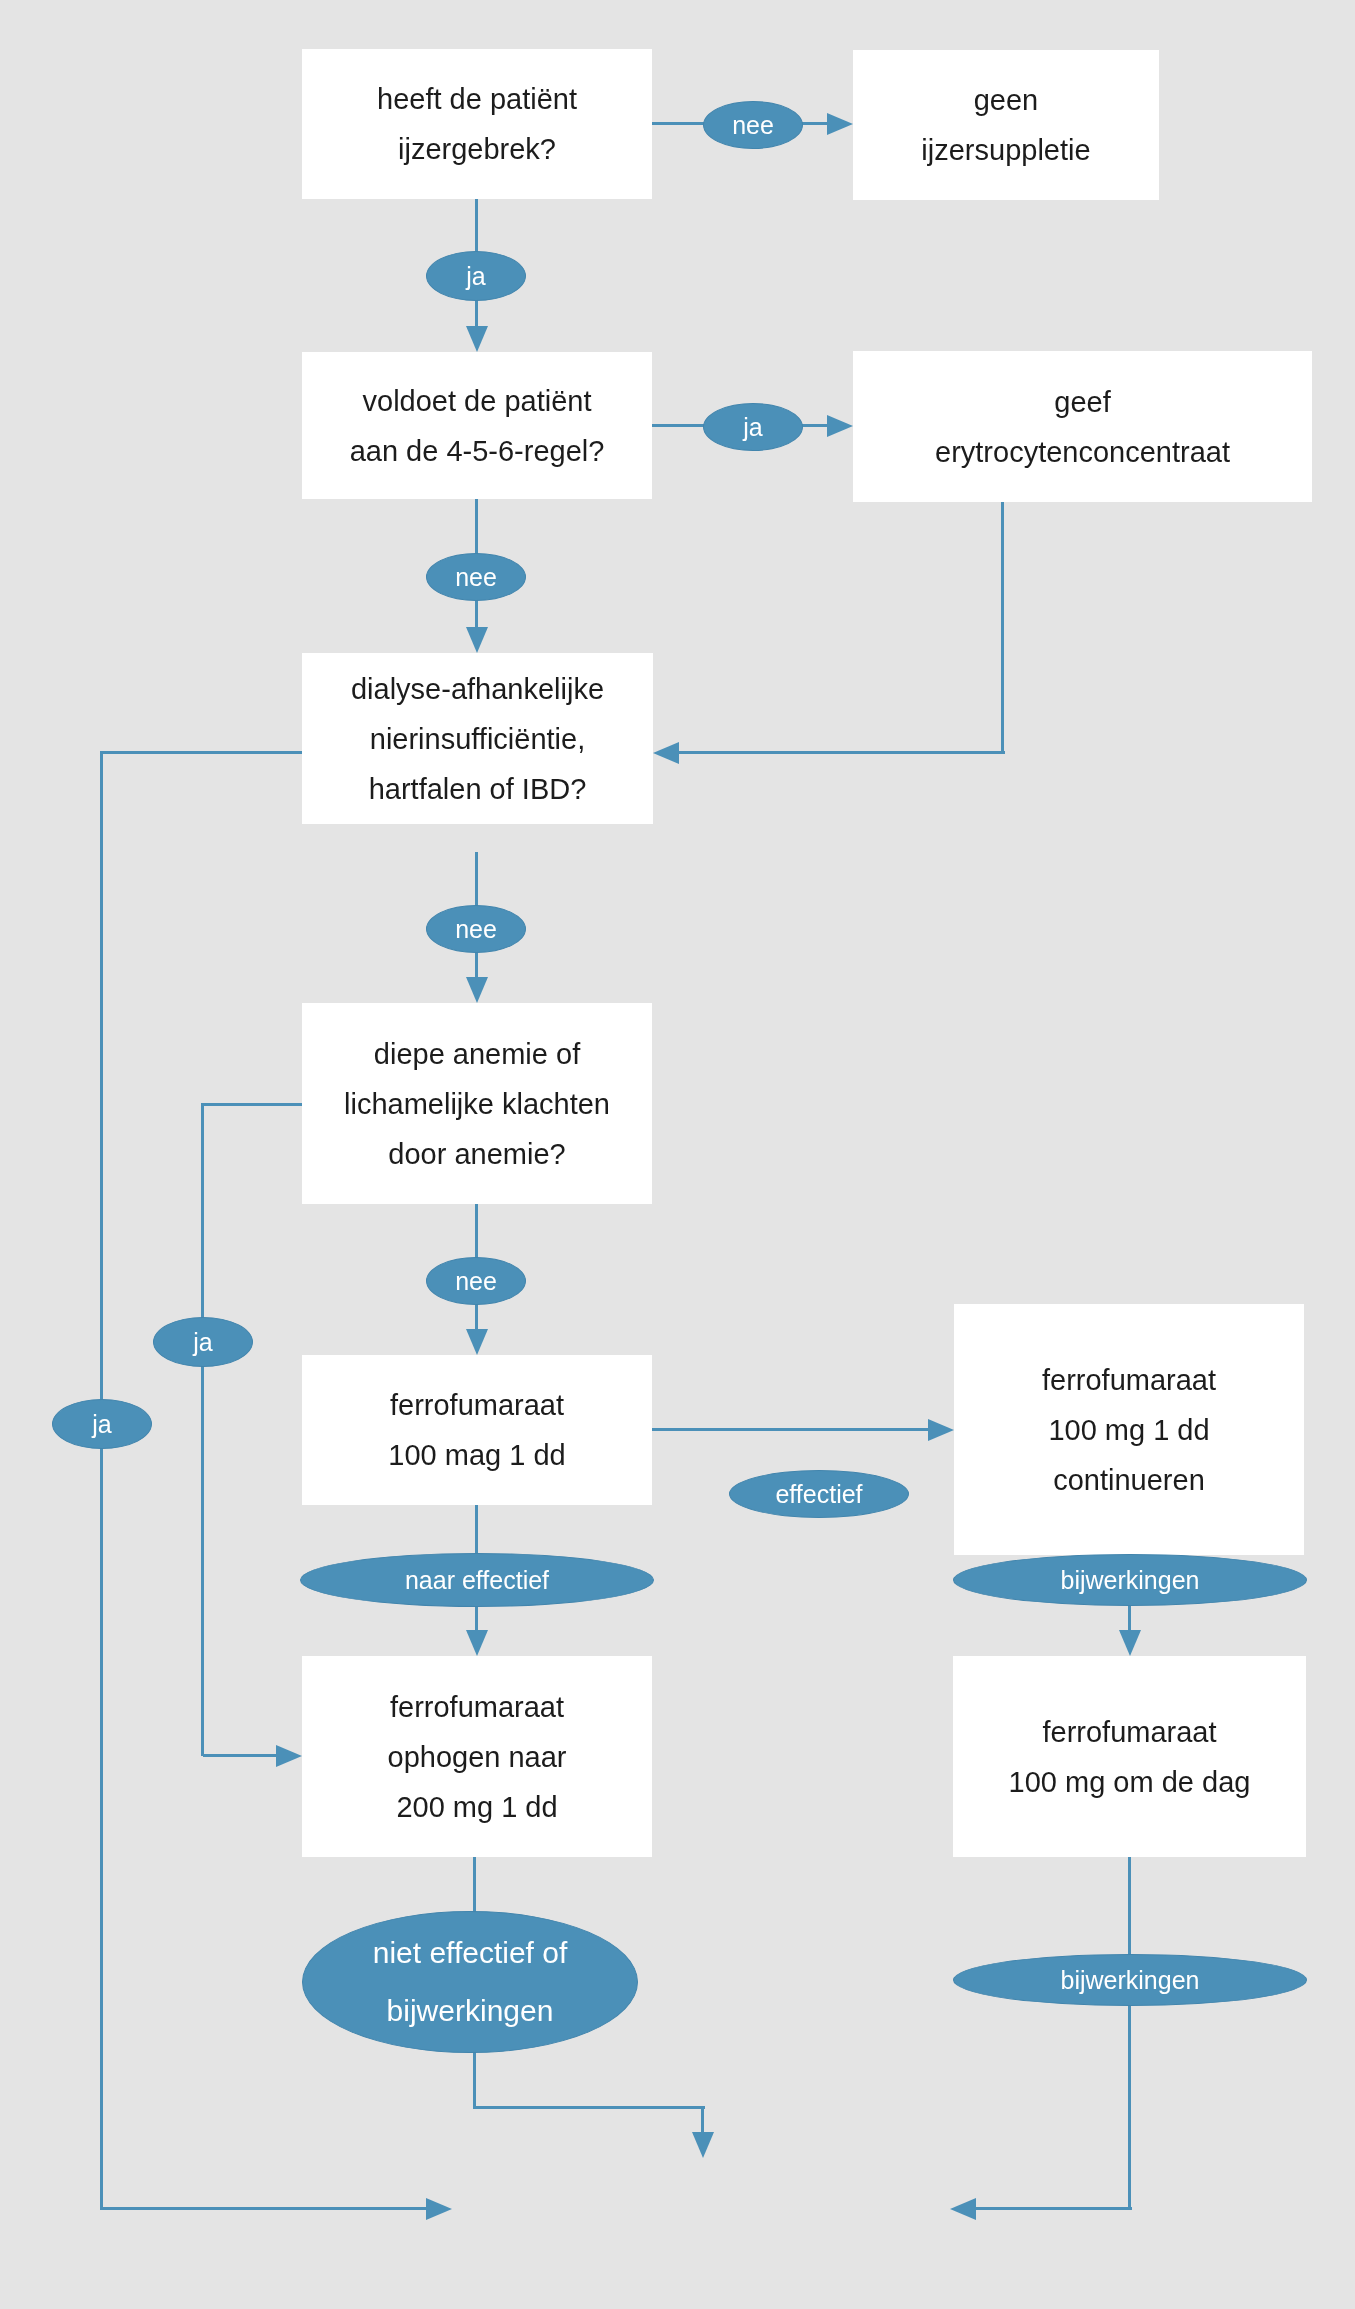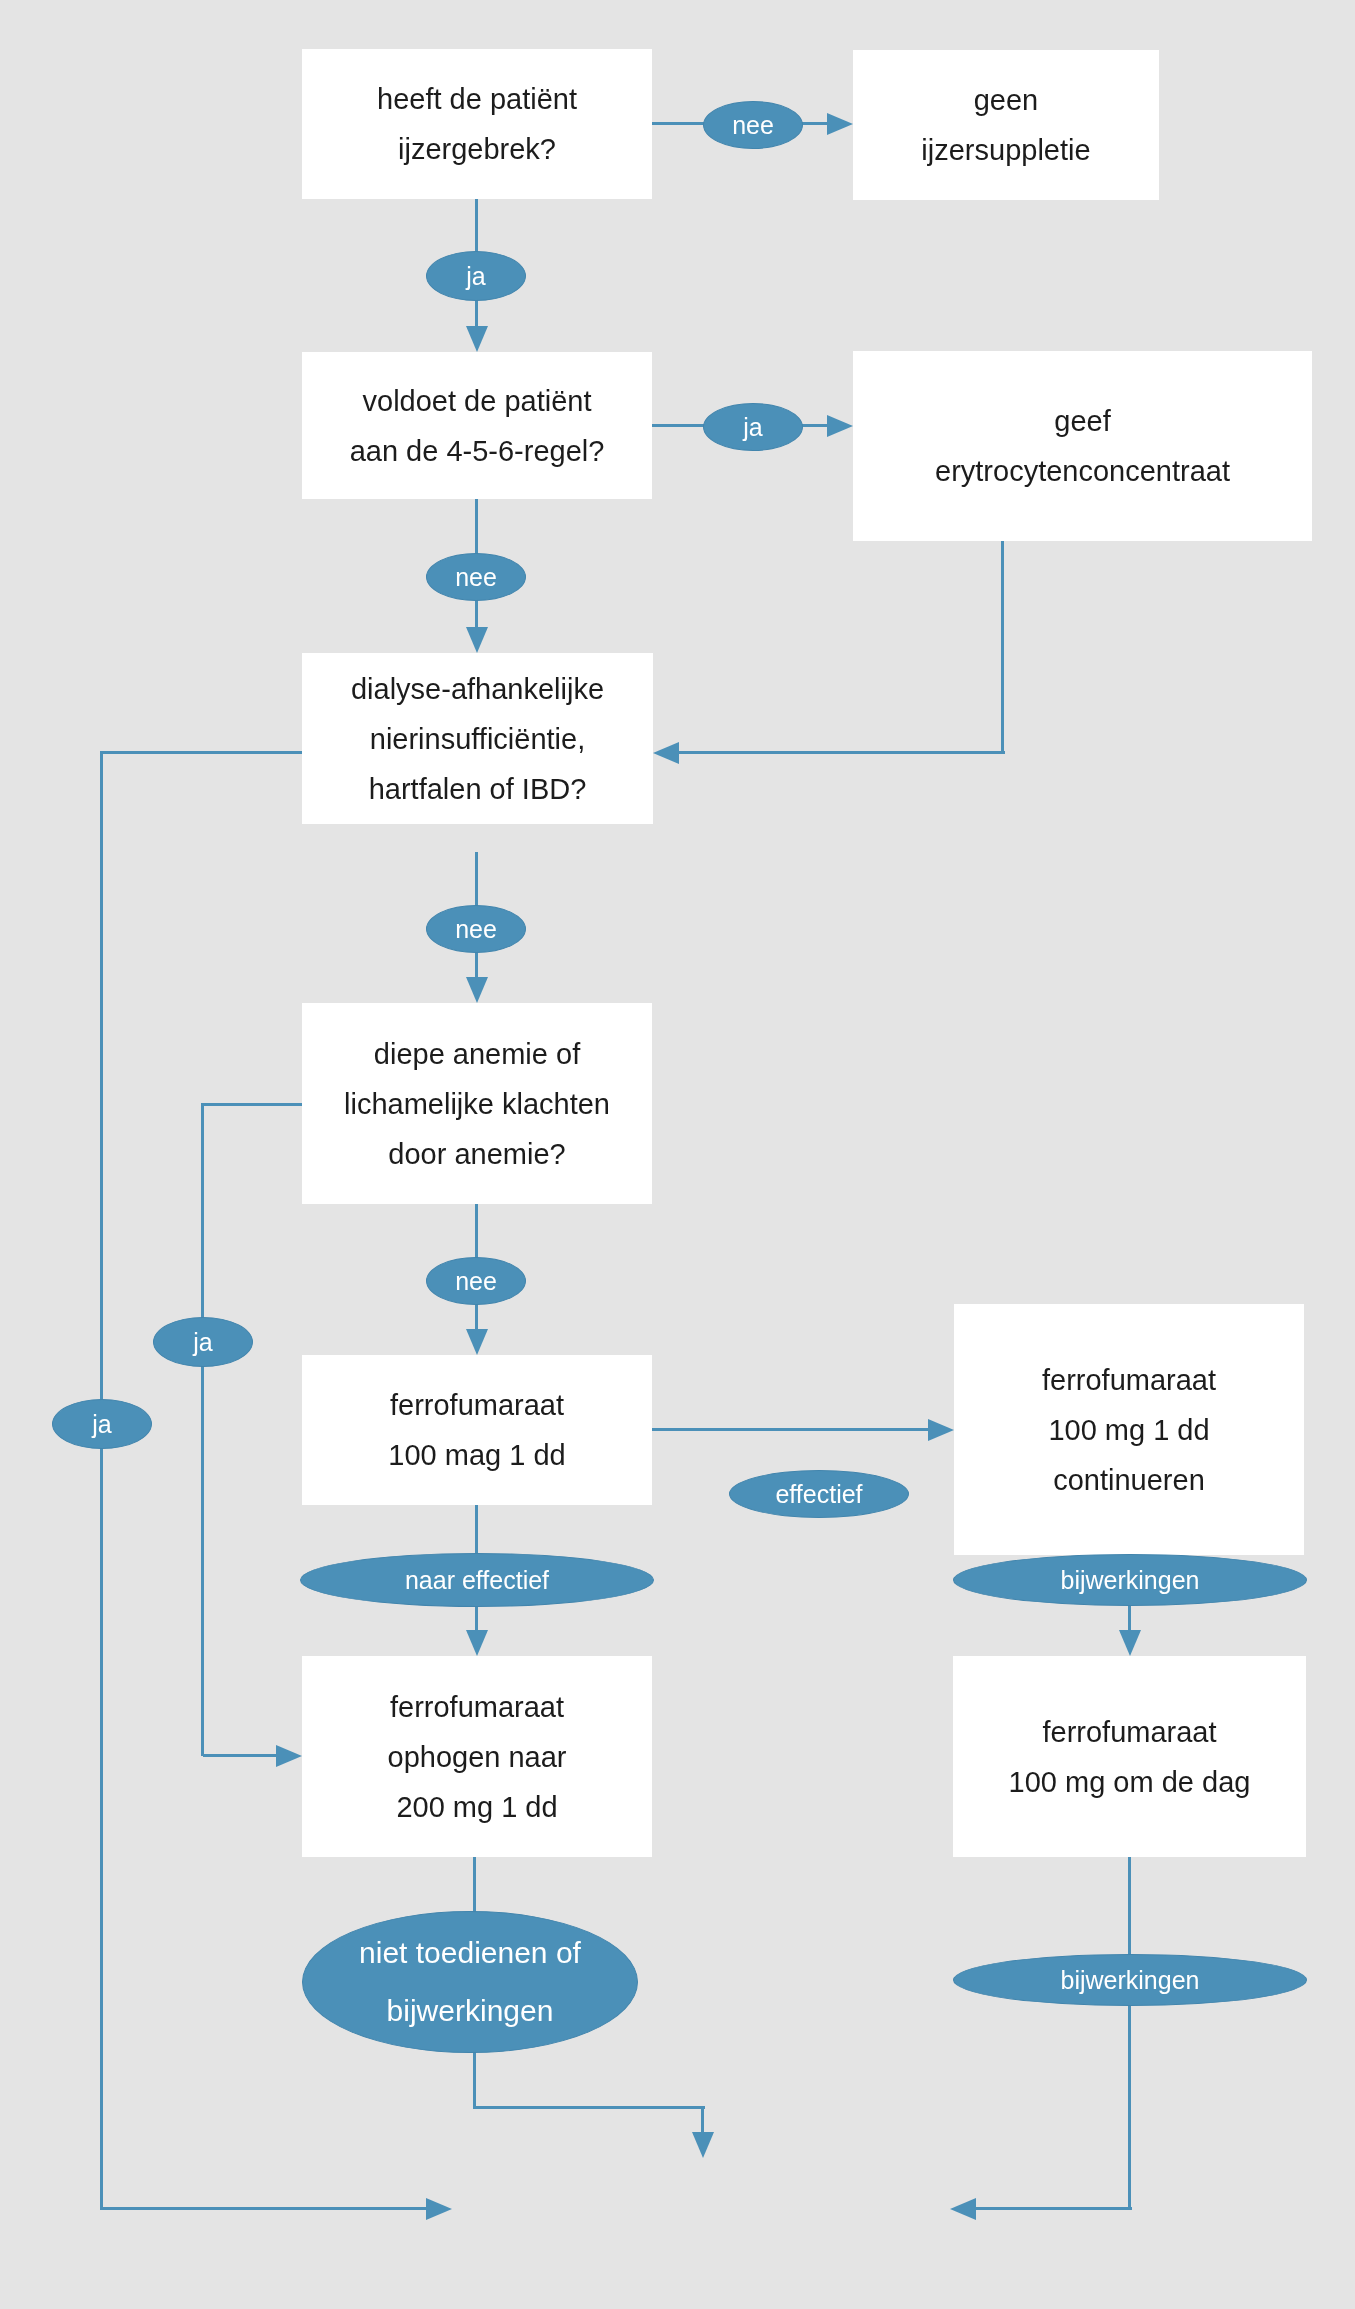--- a/index.html
+++ b/index.html
@@ -78,21 +78,21 @@
   <div class="arr arr-right" style="left:426px;top:2198px"></div>
   <div class="arr arr-left" style="left:653px;top:742px"></div>
   <div class="arr arr-left" style="left:950px;top:2198px"></div>
 
   <div class="box" style="left:853px;top:50px;width:306px;height:150px">geen
 ijzersuppletie</div>
   <div class="box" style="left:302px;top:49px;width:350px;height:150px">heeft de patiënt
 ijzergebrek?</div>
   <div class="box" style="left:302px;top:352px;width:350px;height:147px">voldoet de patiënt
 aan de 4-5-6-regel?</div>
-  <div class="box" style="left:853px;top:351px;width:459px;height:190px">geef
+  <div class="box" style="left:853px;top:351px;width:459px;height:151px">geef
 erytrocytenconcentraat</div>
   <div class="box" style="left:302px;top:653px;width:351px;height:171px">dialyse-afhankelijke
 nierinsufficiëntie,
 hartfalen of IBD?</div>
   <div class="box" style="left:302px;top:1003px;width:350px;height:201px">diepe anemie of
 lichamelijke klachten
 door anemie?</div>
   <div class="box" style="left:302px;top:1355px;width:350px;height:150px">ferrofumaraat
 100 mag 1 dd</div>
   <div class="box" style="left:954px;top:1304px;width:350px;height:251px">ferrofumaraat
@@ -106,19 +106,19 @@
 
   <div class="ell" style="left:703px;top:101px;width:100px;height:48px">nee</div>
   <div class="ell" style="left:426px;top:251px;width:100px;height:50px">ja</div>
   <div class="ell" style="left:703px;top:403px;width:100px;height:48px">ja</div>
   <div class="ell" style="left:426px;top:553px;width:100px;height:48px">nee</div>
   <div class="ell" style="left:426px;top:905px;width:100px;height:48px">nee</div>
   <div class="ell" style="left:426px;top:1257px;width:100px;height:48px">nee</div>
   <div class="ell" style="left:729px;top:1470px;width:180px;height:48px">effectief</div>
   <div class="ell" style="left:300px;top:1553px;width:354px;height:54px">naar effectief</div>
   <div class="ell" style="left:953px;top:1554px;width:354px;height:52px">bijwerkingen</div>
-  <div class="ell big" style="left:302px;top:1911px;width:336px;height:142px">niet toedienen of
+  <div class="ell big" style="left:302px;top:1911px;width:336px;height:142px">niet effectief of
 bijwerkingen</div>
   <div class="ell" style="left:953px;top:1954px;width:354px;height:52px">bijwerkingen</div>
   <div class="ell" style="left:153px;top:1317px;width:100px;height:50px">ja</div>
   <div class="ell" style="left:52px;top:1399px;width:100px;height:50px">ja</div>
 
 </div>
 
 </body></html>

